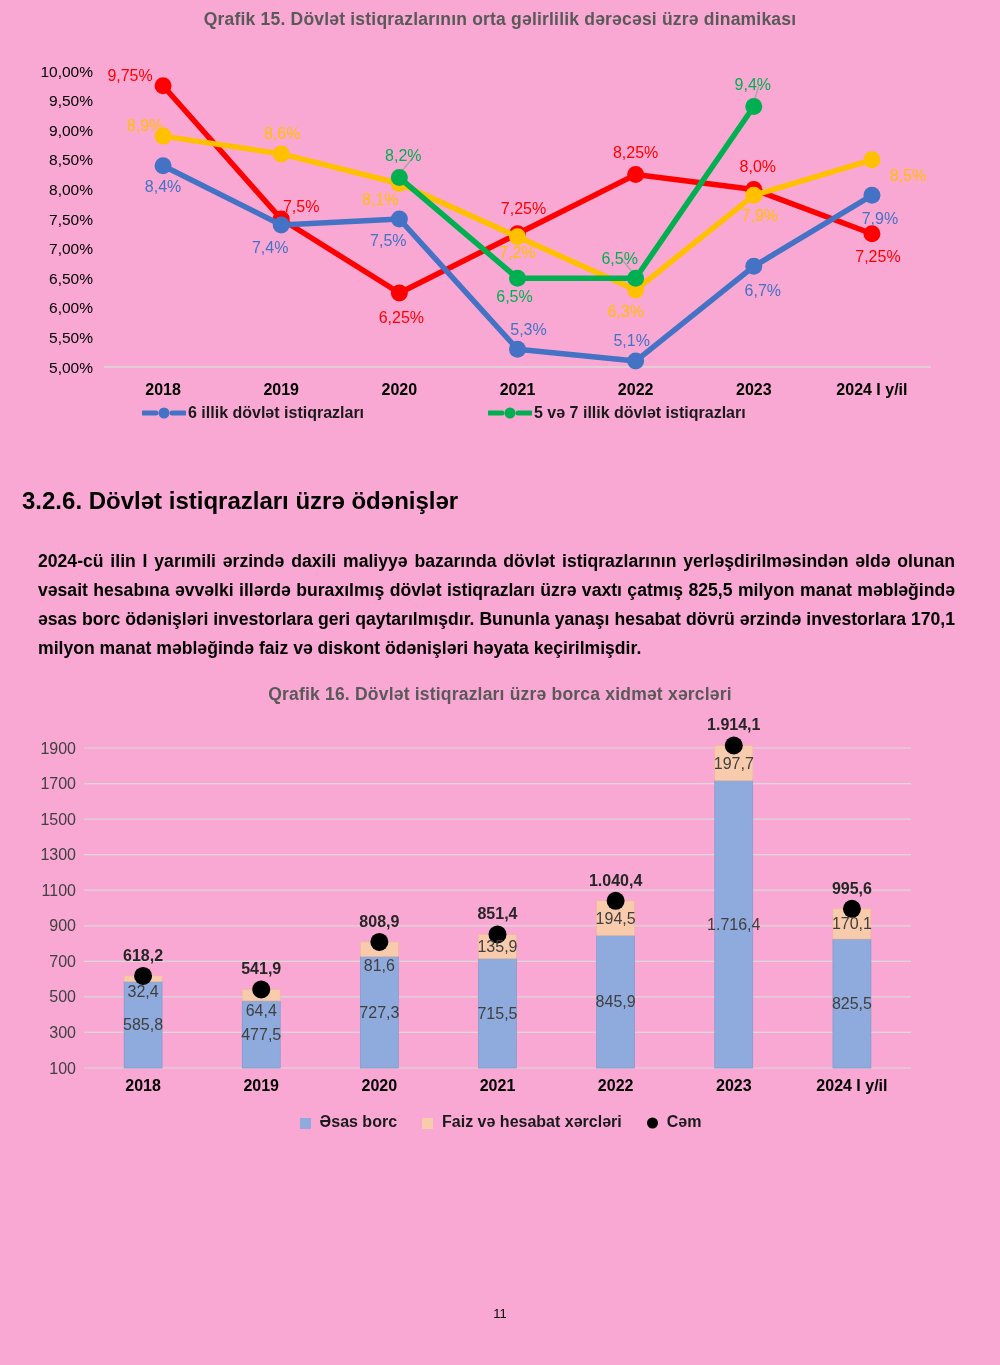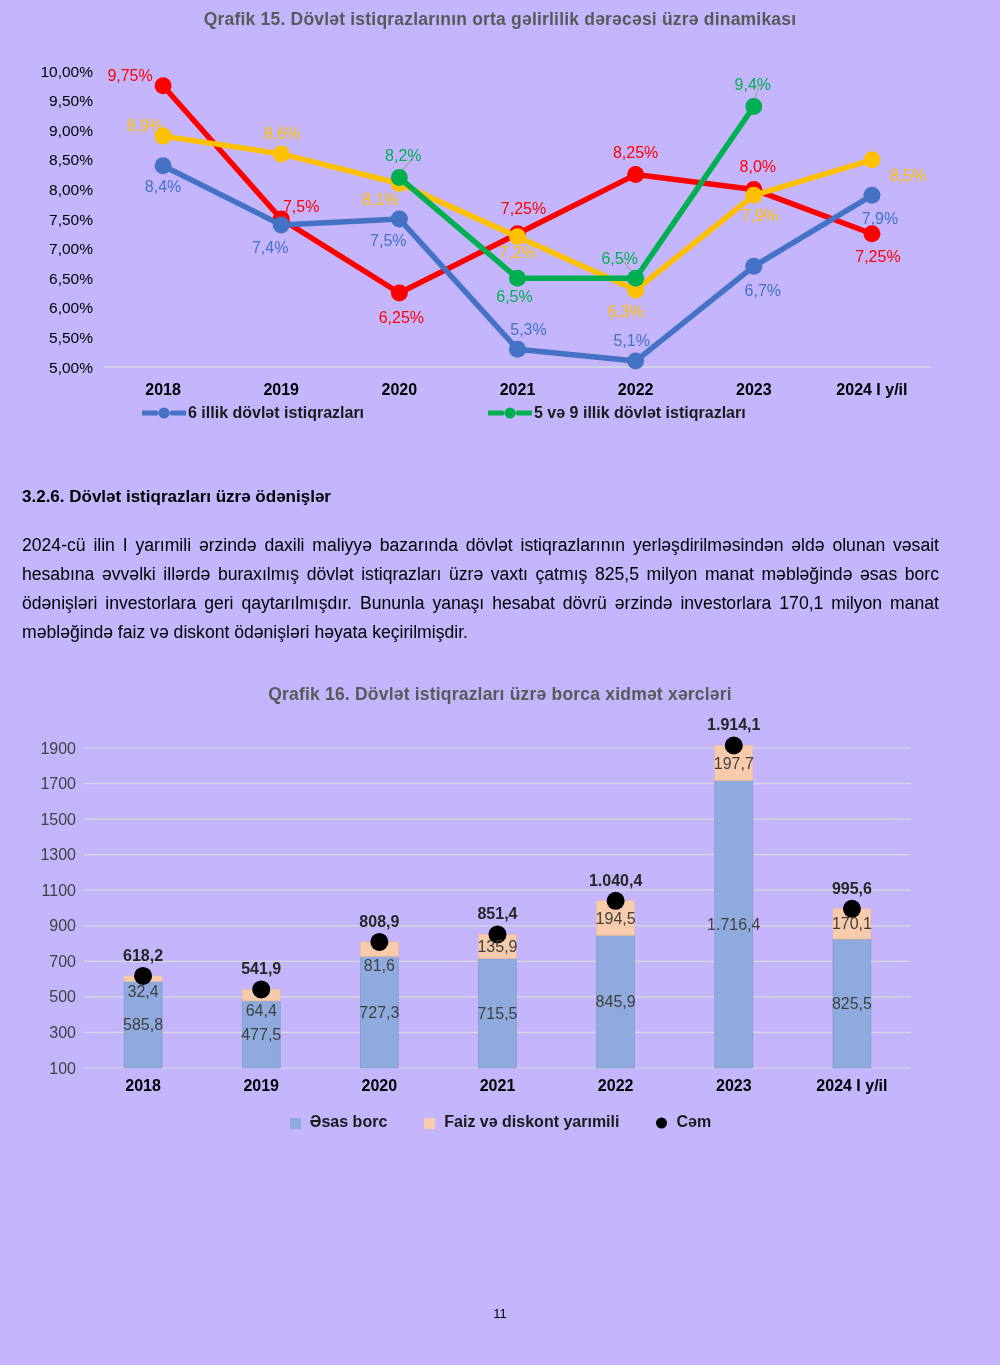--- a/index.html
+++ b/index.html
@@ -1,46 +1,46 @@
 <!DOCTYPE html>
 <html><head>
 <meta charset="utf-8">
 <style>
   html,body{margin:0;padding:0;background:#ffffff;}
   .page{
-    position:relative;width:1000px;height:1365px;background:#c4b5fd;overflow:hidden;
+    position:relative;width:1000px;height:1365px;background:#f9a8d4;overflow:hidden;
     font-family:"Liberation Sans",sans-serif;color:#000;
   }
   .chart-title{
     position:absolute;left:0;width:1000px;text-align:center;
     font-size:17.5px;font-weight:bold;color:#595959;letter-spacing:.2px;
   }
   #t15{top:9px;}
   #t16{top:684px;}
   #chart15{position:absolute;left:0;top:48px;width:1000px;height:356px;}
   #chart16{position:absolute;left:0;top:712px;width:1000px;height:392px;}
   .legend15{
     position:absolute;left:142px;top:404px;display:grid;
     grid-template-columns:346px auto;row-gap:9px;
     font-size:16px;font-weight:bold;color:#1a1a1a;
   }
   .legend-item{display:flex;align-items:center;}
   .legend-item svg{margin-right:2px;flex:0 0 auto;}
   .legend16{
     position:absolute;left:0;top:1113px;width:1000px;display:flex;
-    justify-content:center;gap:36px;font-size:16px;font-weight:bold;color:#1a1a1a;
+    justify-content:center;gap:24px;font-size:16px;font-weight:bold;color:#1a1a1a;
   }
   .legend16 .legend-item svg{margin-right:8px;}
   .section-heading{
     position:absolute;left:22px;top:487px;margin:0;
-    font-size:17px;font-weight:bold;color:#000;
+    font-size:24px;font-weight:bold;color:#000;
   }
   .body-par{
-    position:absolute;left:22px;top:531px;width:917px;margin:0;
-    font-size:17.6px;line-height:29px;text-align:justify;color:#000;
+    position:absolute;left:22px;top:531px;width:917px;margin:16px;
+    font-size:17.6px;line-height:29px;text-align:justify;color:#000;font-weight:bold;
   }
   .page-number{
     position:absolute;left:0;top:1306px;width:1000px;text-align:center;
     font-size:13px;color:#000;
   }
 </style>
 </head>
 <body>
 
 <div class="page">
@@ -134,21 +134,21 @@
           <line x1="30" y1="6" x2="43" y2="6" stroke="#4472C4" stroke-width="5" stroke-linecap="round"></line>
         </svg>
         <span>6 illik dövlət istiqrazları</span>
       </div>
       <div class="legend-item">
         <svg width="44" height="12">
           <line x1="1" y1="6" x2="14" y2="6" stroke="#00B050" stroke-width="5" stroke-linecap="round"></line>
           <circle cx="22" cy="6" r="5.5" fill="#00B050"></circle>
           <line x1="30" y1="6" x2="43" y2="6" stroke="#00B050" stroke-width="5" stroke-linecap="round"></line>
         </svg>
-        <span>5 və 9 illik dövlət istiqrazları</span>
+        <span>5 və 7 illik dövlət istiqrazları</span>
       </div>
     </div>
 
   <h2 class="section-heading">3.2.6. Dövlət istiqrazları üzrə ödənişlər</h2>
 
   <p class="body-par">2024-cü ilin I yarımili ərzində daxili maliyyə bazarında dövlət istiqrazlarının yerləşdirilməsindən əldə olunan vəsait hesabına əvvəlki illərdə buraxılmış dövlət istiqrazları üzrə vaxtı çatmış 825,5 milyon manat məbləğində əsas borc ödənişləri investorlara geri qaytarılmışdır. Bununla yanaşı hesabat dövrü ərzində investorlara 170,1 milyon manat məbləğində faiz və diskont ödənişləri həyata keçirilmişdir.</p>
 
   <div class="chart-title" id="t16">Qrafik 16. Dövlət istiqrazları üzrə borca xidmət xərcləri</div>
 
   <svg id="chart16" viewBox="0 0 1000 392" xmlns="http://www.w3.org/2000/svg">
@@ -227,21 +227,21 @@
       <div class="legend-item">
         <svg width="13" height="13">
           <rect x="1" y="2" width="11" height="11" fill="#8FAADC"></rect>
         </svg>
         <span>Əsas borc</span>
       </div>
       <div class="legend-item">
         <svg width="13" height="13">
           <rect x="1" y="2" width="11" height="11" fill="#F8CBAD"></rect>
         </svg>
-        <span>Faiz və diskont yarımili</span>
+        <span>Faiz və hesabat xərcləri</span>
       </div>
       <div class="legend-item">
         <svg width="13" height="13">
           <circle cx="6.5" cy="7" r="5.5" fill="#000000"></circle>
         </svg>
         <span>Cəm</span>
       </div>
     </div>
 
   <div class="page-number">11</div>

